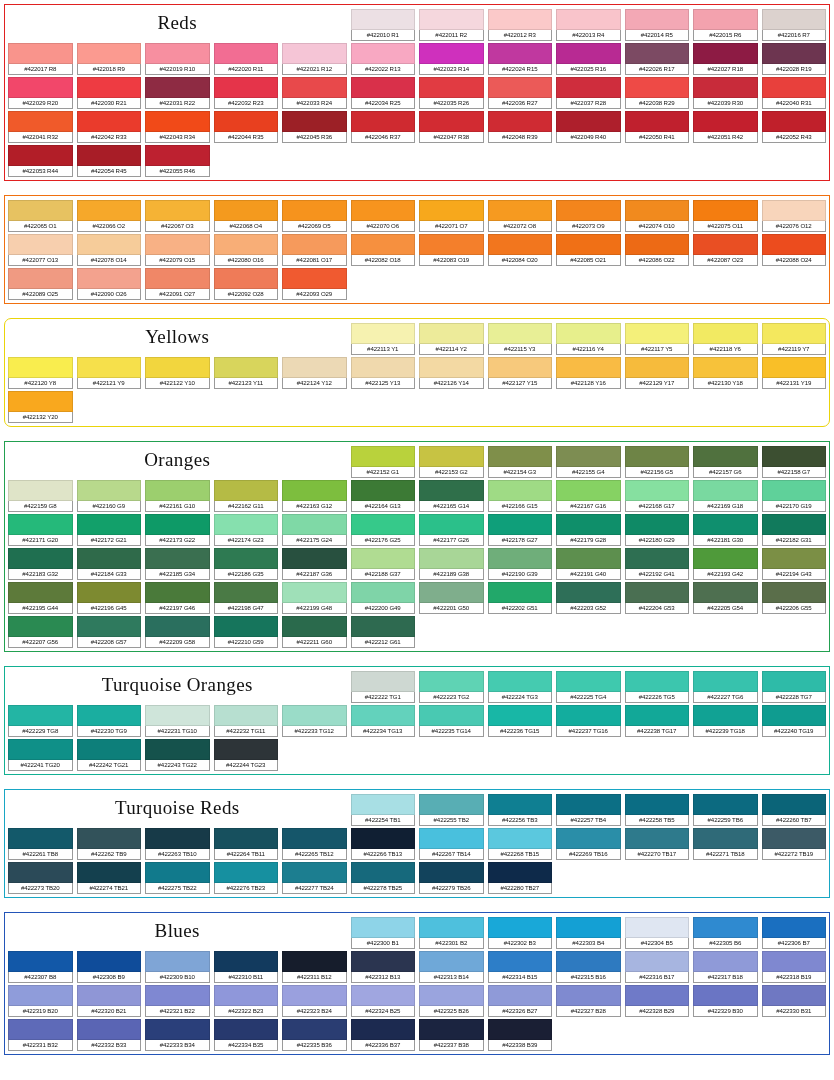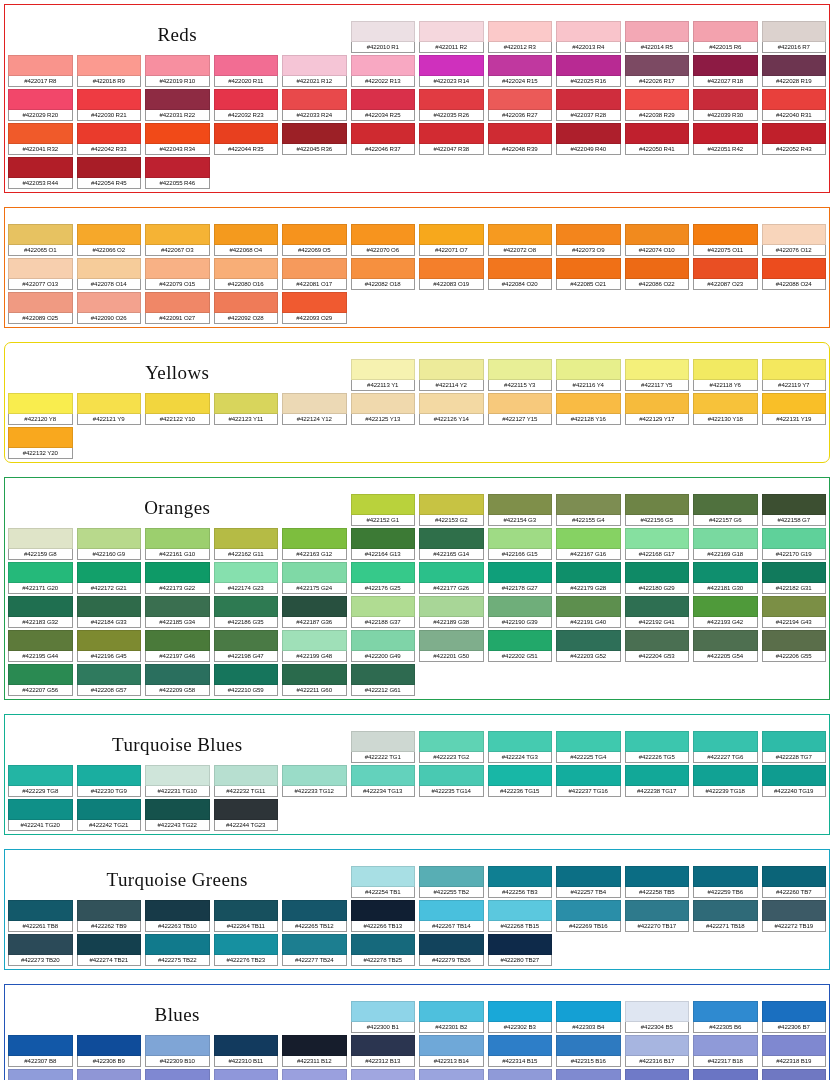--- a/index.html
+++ b/index.html
@@ -8,21 +8,21 @@
     font-family:"Liberation Sans", sans-serif;
     -webkit-font-smoothing:antialiased;
   }
   #sheet{width:834px;height:1080px;position:relative;box-sizing:border-box;padding:4px 4px 0 4px;}
 
   .section{
     box-sizing:border-box;
     border:1.5px solid #000;
     background:#fff;
     margin-bottom:14px;
-    padding:16px 3px 3px 3px;
+    padding:4px 3px 3px 3px;
     position:relative;
   }
 
   .secgrid{
     display:grid;
     grid-template-columns:repeat(12, 1fr);
     column-gap:4px;
     row-gap:2px;
   }
 
@@ -707,21 +707,21 @@
           <span class="code">#422211  G60</span>
         </div>
         <div class="swatch">
           <span class="chip" style="background: rgb(46, 106, 80);"></span>
           <span class="code">#422212  G61</span>
         </div>
       </div>
     </div>
     <div class="section" style="border-color: rgb(18, 176, 146);">
       <div class="secgrid">
-        <div class="title-cell">Turquoise Blues</div>
+        <div class="title-cell">Turquoise Oranges</div>
         <div class="swatch">
           <span class="chip" style="background: rgb(206, 216, 210);"></span>
           <span class="code">#422222  TG1</span>
         </div>
         <div class="swatch">
           <span class="chip" style="background: rgb(95, 211, 180);"></span>
           <span class="code">#422223  TG2</span>
         </div>
         <div class="swatch">
           <span class="chip" style="background: rgb(69, 203, 176);"></span>
@@ -804,21 +804,21 @@
           <span class="code">#422243  TG22</span>
         </div>
         <div class="swatch">
           <span class="chip" style="background: rgb(45, 52, 56);"></span>
           <span class="code">#422244  TG23</span>
         </div>
       </div>
     </div>
     <div class="section" style="border-color: rgb(24, 166, 196);">
       <div class="secgrid">
-        <div class="title-cell">Turquoise Greens</div>
+        <div class="title-cell">Turquoise Reds</div>
         <div class="swatch">
           <span class="chip" style="background: rgb(168, 223, 228);"></span>
           <span class="code">#422254  TB1</span>
         </div>
         <div class="swatch">
           <span class="chip" style="background: rgb(88, 174, 180);"></span>
           <span class="code">#422255  TB2</span>
         </div>
         <div class="swatch">
           <span class="chip" style="background: rgb(15, 127, 146);"></span>

